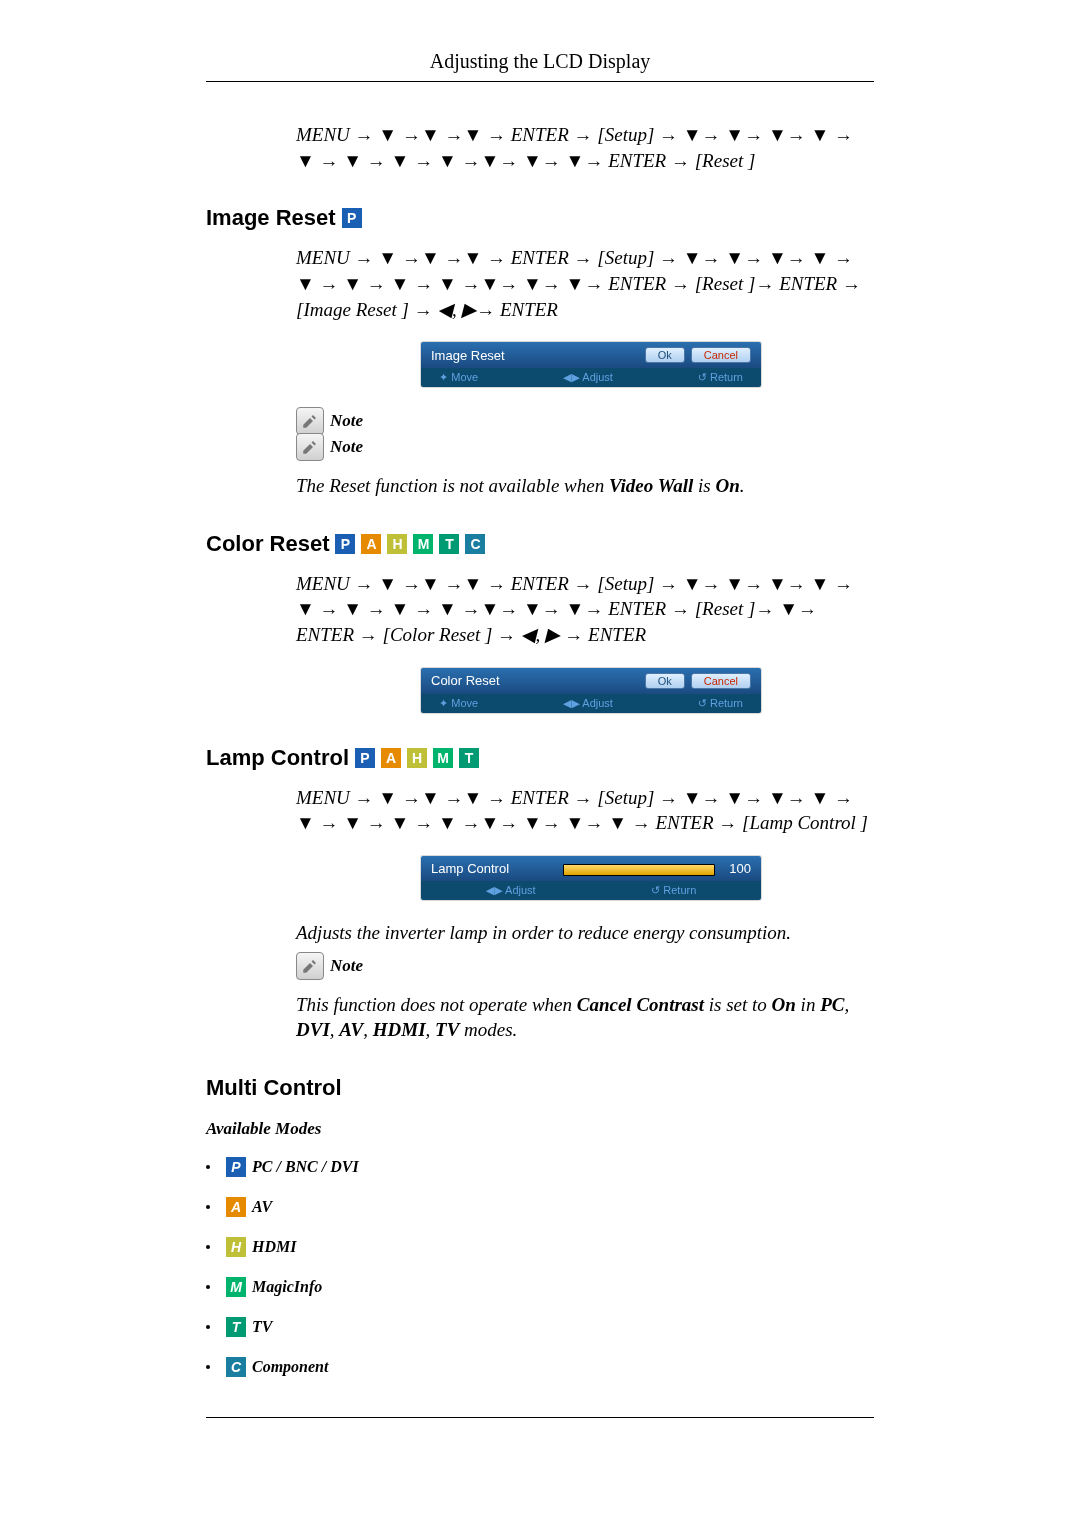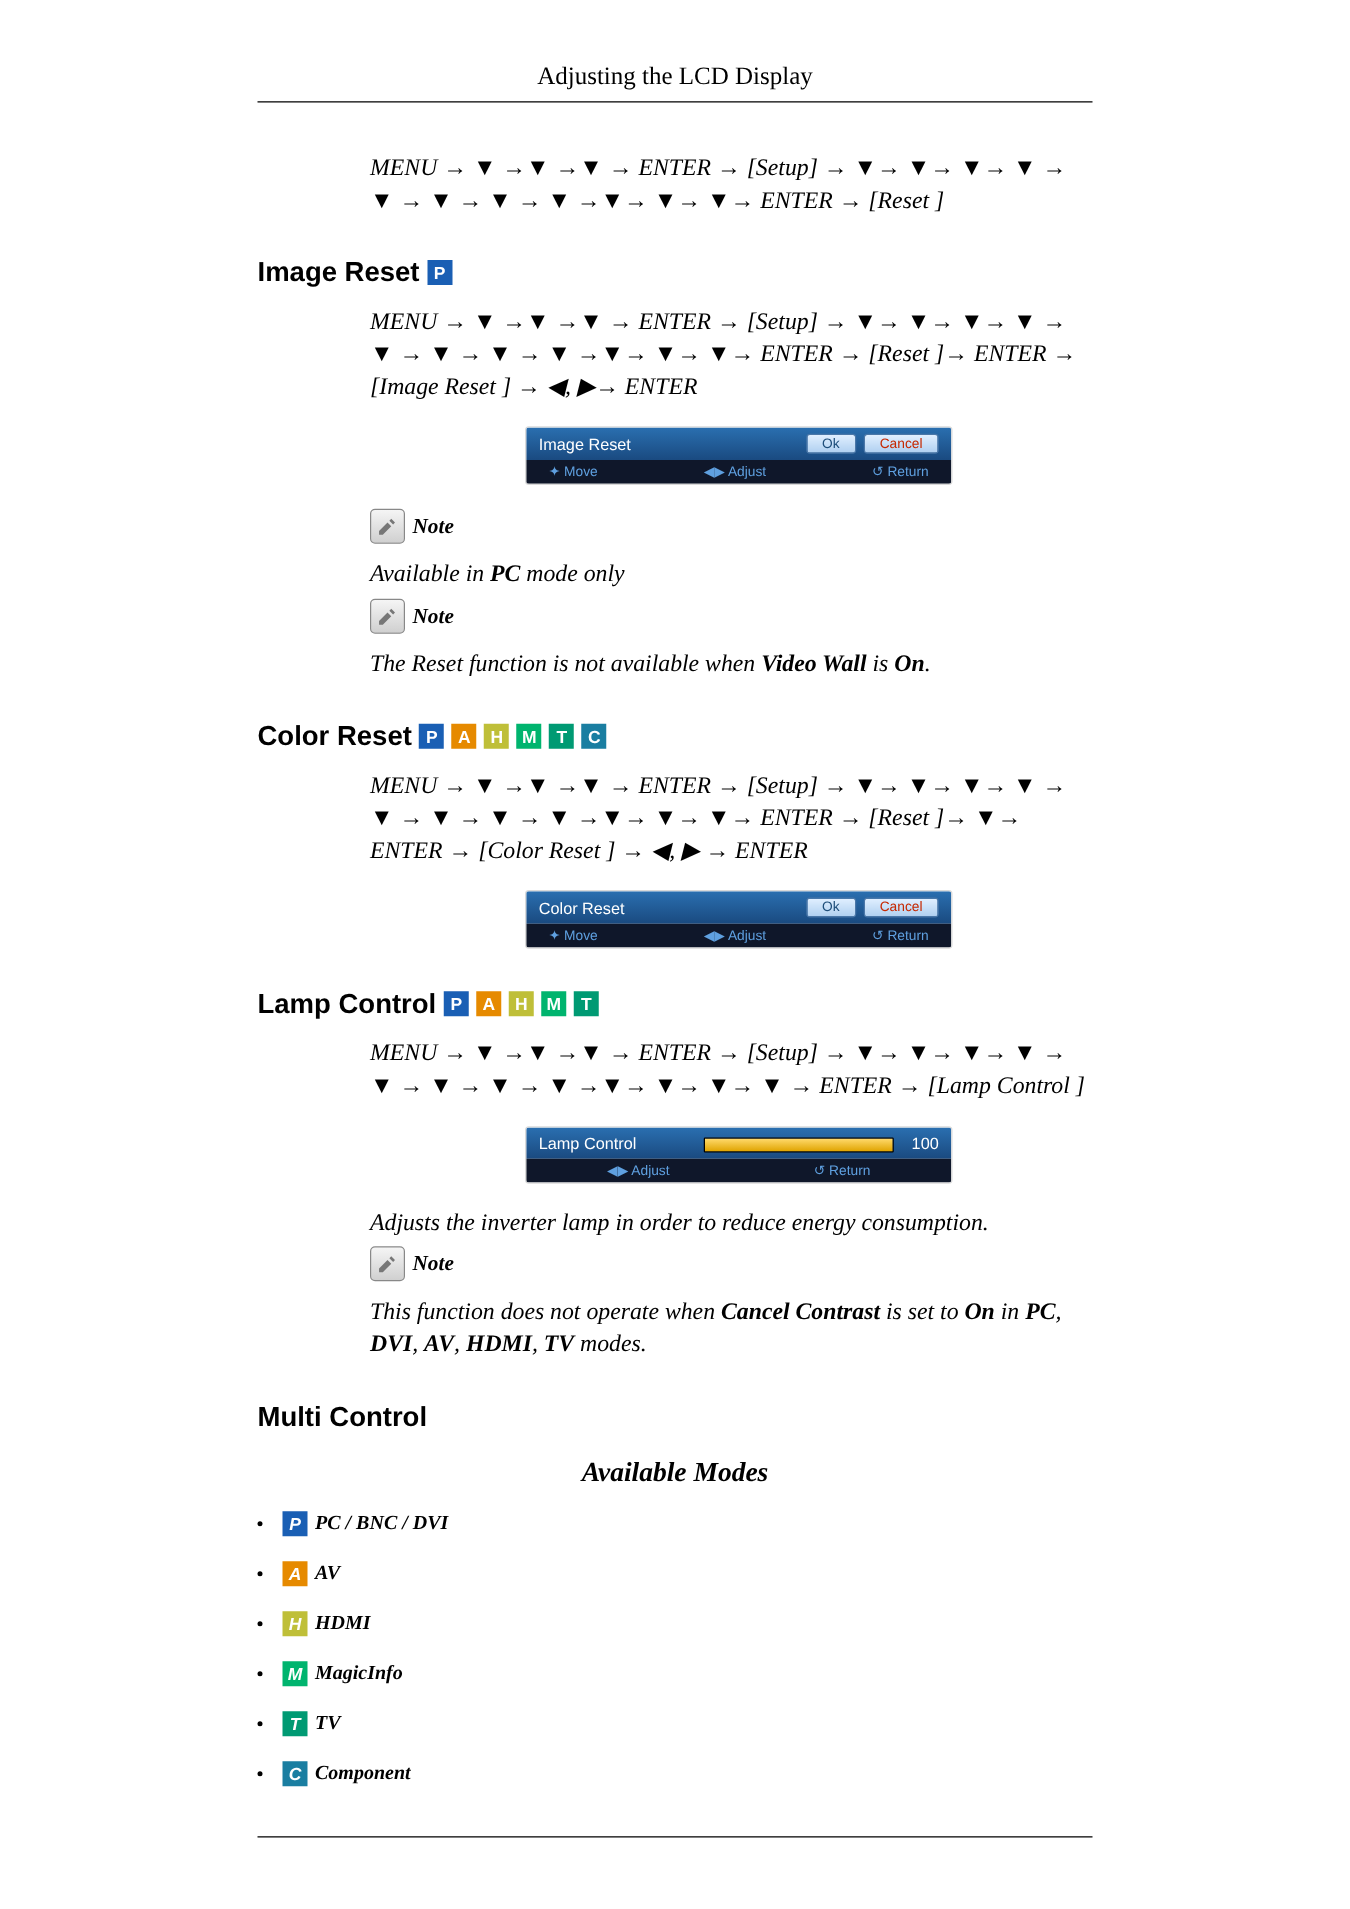--- a/index.html
+++ b/index.html
@@ -46,23 +46,22 @@
     font-weight: bold;
     font-size: 22px;
     margin: 32px 0 14px 0;
     display: flex;
     align-items: center;
     gap: 6px;
   }
   .sub-title {
     font-family: "Times New Roman", Times, serif;
     font-weight: bold;
-    font-size: 22px;
+    font-size: 17px;
     margin: 18px 0 18px 0;
-    text-align: center;
   }
   .badge {
     display: inline-flex;
     align-items: center;
     justify-content: center;
     width: 20px;
     height: 20px;
     font-family: Arial, Helvetica, sans-serif;
     font-weight: bold;
     color: #fff;
@@ -127,21 +126,21 @@
   .osd-btn {
     background: linear-gradient(#e0efff,#b0d0f0);
     border: 1px solid #4a77a8;
     border-radius: 3px;
     font-size: 11px;
     padding: 1px 12px;
     color: #1e4e7a;
   }
   .osd-btn.cancel { color: #c62800; }
   .osd .osd-bot {
-    background: #0f172a;
+    background: #0c4a6e;
     color: #5fa0e0;
     display: flex;
     justify-content: space-between;
     padding: 3px 18px;
     font-size: 11px;
     gap: 22px;
   }
   .osd-slider-wrap {
     display: flex;
     align-items: flex-end;
@@ -221,23 +220,20 @@
     </div>
   </div>
 
   <div class="indent note-row">
     <span class="note-icon">
       <svg class="pencil-svg" viewBox="0 0 24 24">
           <path fill="#777" d="M3 17l9-9 4 4-9 9H3v-4zM14 6l2-2 4 4-2 2-4-4z"></path>
         </svg>
     </span>
     <span class="note-label">Note</span>
-  </div>
-  <div class="indent para">
-    <span>Available in </span><b>PC</b><span> mode only</span>
   </div>
   <div class="indent note-row" style="margin-top:-14px;">
     <span class="note-icon">
       <svg class="pencil-svg" viewBox="0 0 24 24">
           <path fill="#777" d="M3 17l9-9 4 4-9 9H3v-4zM14 6l2-2 4 4-2 2-4-4z"></path>
         </svg>
     </span>
     <span class="note-label">Note</span>
   </div>
   <div class="indent para">

